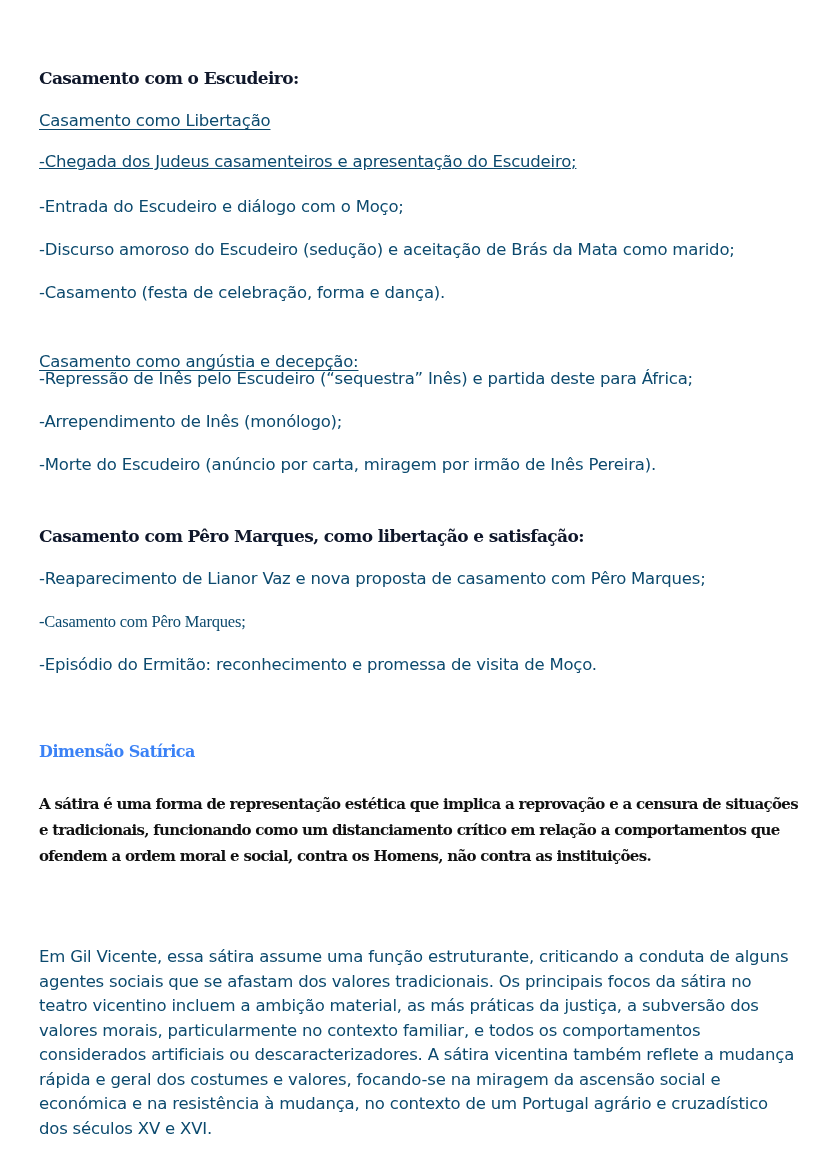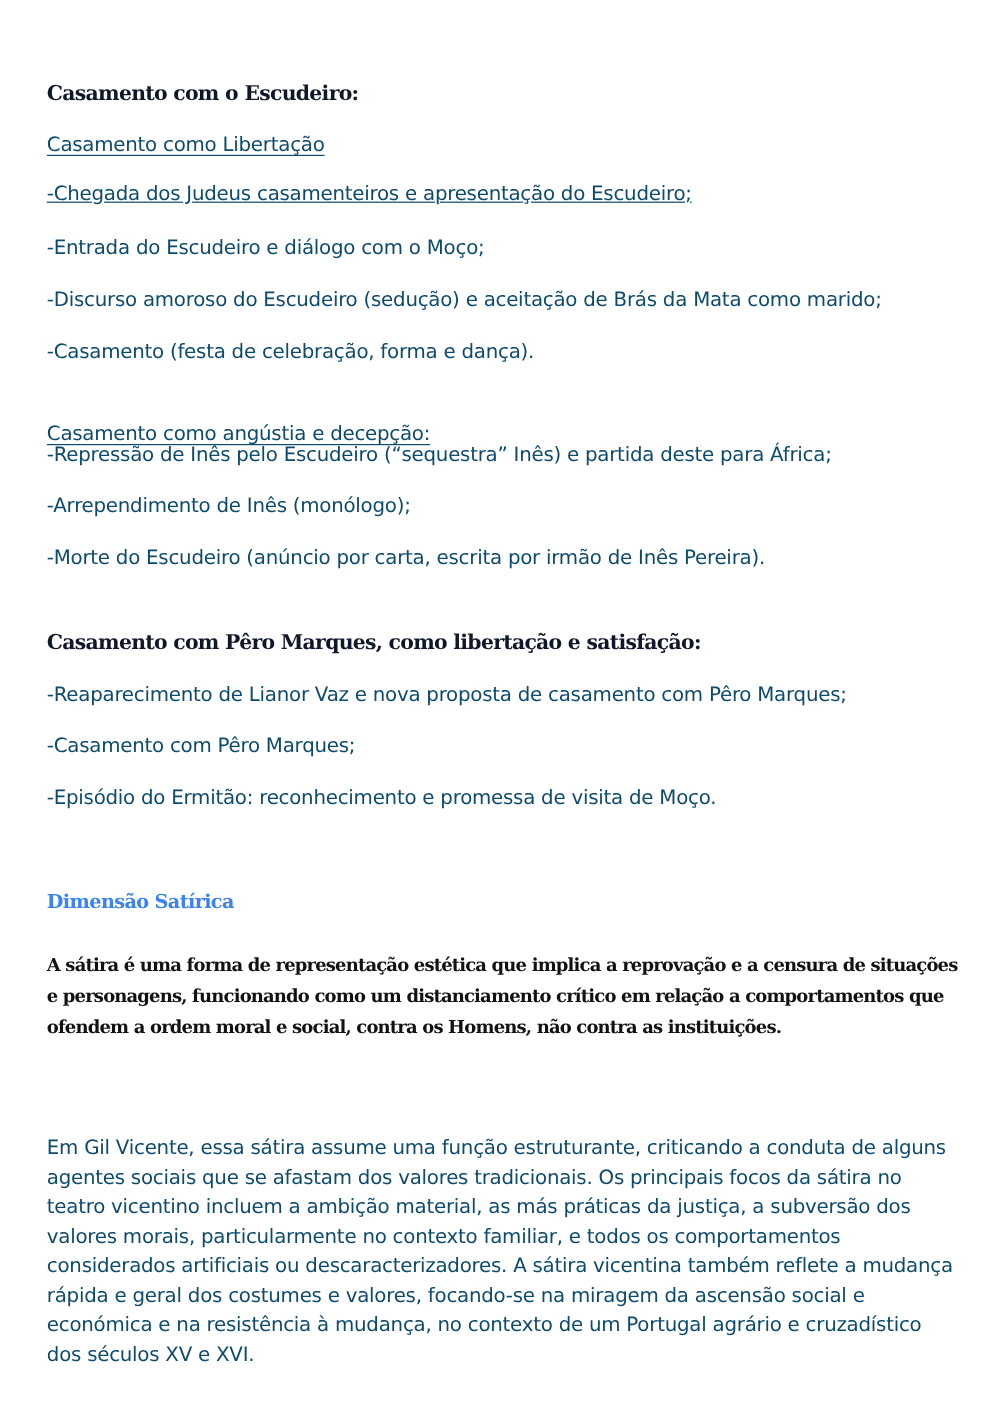--- a/index.html
+++ b/index.html
@@ -23,26 +23,26 @@
 
   <div class="under sans" style="top:111px;">Casamento como Libertação</div>
   <div class="line sans" style="top:152px;text-decoration:underline;">-Chegada dos Judeus casamenteiros e apresentação do Escudeiro;</div>
   <div class="line sans" style="top:197px;">-Entrada do Escudeiro e diálogo com o Moço;</div>
   <div class="line sans" style="top:240px;">-Discurso amoroso do Escudeiro (sedução) e aceitação de Brás da Mata como marido;</div>
   <div class="line sans" style="top:283px;">-Casamento (festa de celebração, forma e dança).</div>
 
   <div class="under sans" style="top:326px;margin-top:26px;">Casamento como angústia e decepção: </div>
   <div class="line sans" style="top:369px;">-Repressão de Inês pelo Escudeiro (“sequestra” Inês) e partida deste para África;</div>
   <div class="line sans" style="top:412px;">-Arrependimento de Inês (monólogo);</div>
-  <div class="line sans" style="top:455px;">-Morte do Escudeiro (anúncio por carta, escrita por irmão de Inês Pereira).</div>
+  <div class="line sans" style="top:455px;">-Morte do Escudeiro (anúncio por carta, miragem por irmão de Inês Pereira).</div>
 
   <div class="sub-head serif-bold" style="top:526px;">Casamento com Pêro Marques, como libertação e satisfação:</div>
   <div class="line sans" style="top:569px;">-Reaparecimento de Lianor Vaz e nova proposta de casamento com Pêro Marques;</div>
-  <div class="line sans" style="top:612px;">-Casamento com Pêro Marques;</div>
+  <div class="line sans" style="top:612px;font-family:Liberation Serif, serif;">-Casamento com Pêro Marques;</div>
   <div class="line sans" style="top:655px;">-Episódio do Ermitão: reconhecimento e promessa de visita de Moço.</div>
 
   <div class="h2 serif-bold" style="top:742px;">Dimensão Satírica</div>
 
-  <div class="lead serif-bold" style="top:791px;">A sátira é uma forma de representação estética que implica a reprovação e a censura de situações e personagens, funcionando como um distanciamento crítico em relação a comportamentos que ofendem a ordem moral e social, contra os Homens, não contra as instituições.</div>
+  <div class="lead serif-bold" style="top:791px;">A sátira é uma forma de representação estética que implica a reprovação e a censura de situações e tradicionais, funcionando como um distanciamento crítico em relação a comportamentos que ofendem a ordem moral e social, contra os Homens, não contra as instituições.</div>
 
   <div class="para sans" style="top:913px;">Em Gil Vicente, essa sátira assume uma função estruturante, criticando a conduta de alguns agentes sociais que se afastam dos valores tradicionais. Os principais focos da sátira no teatro vicentino incluem a ambição material, as más práticas da justiça, a subversão dos valores morais, particularmente no contexto familiar, e todos os comportamentos considerados artificiais ou descaracterizadores. A sátira vicentina também reflete a mudança rápida e geral dos costumes e valores, focando-se na miragem da ascensão social e económica e na resistência à mudança, no contexto de um Portugal agrário e cruzadístico dos séculos XV e XVI.</div>
 
 </div>
 
 </body></html>

